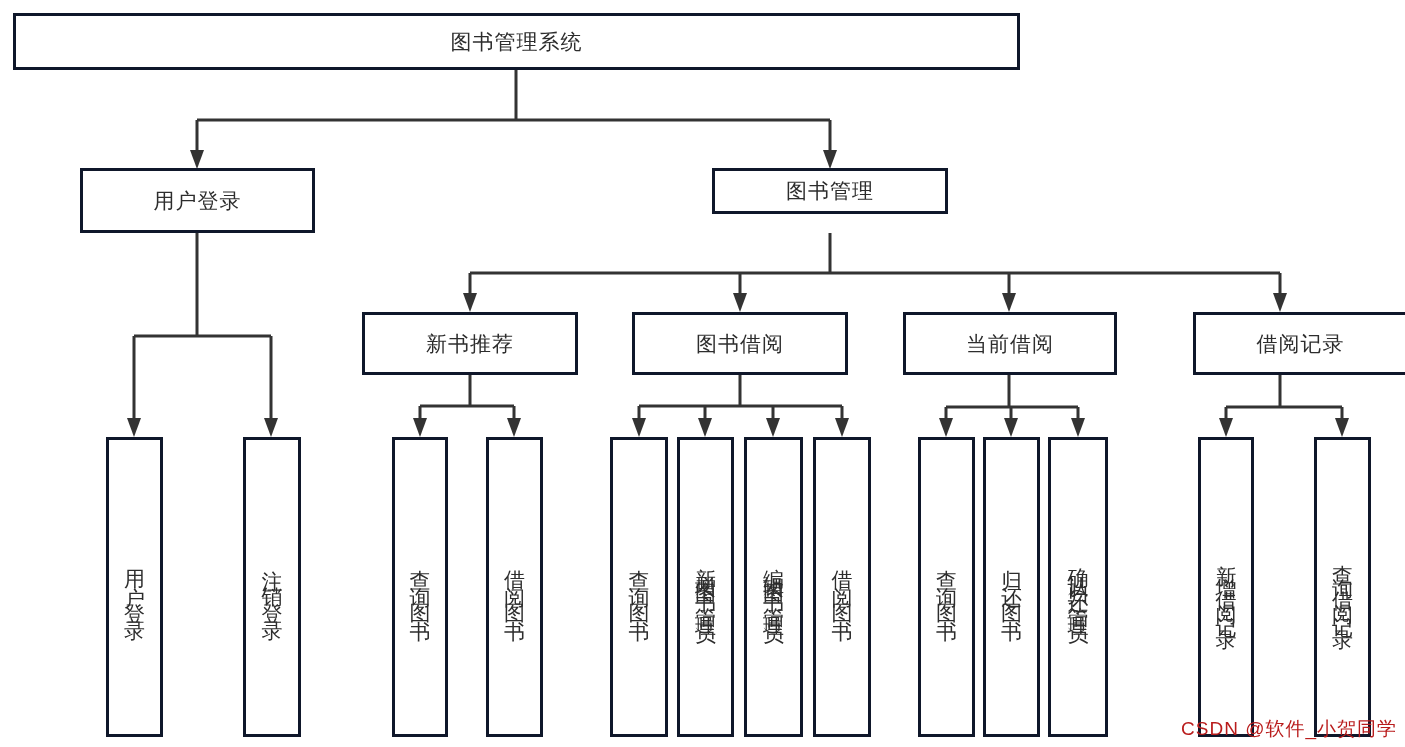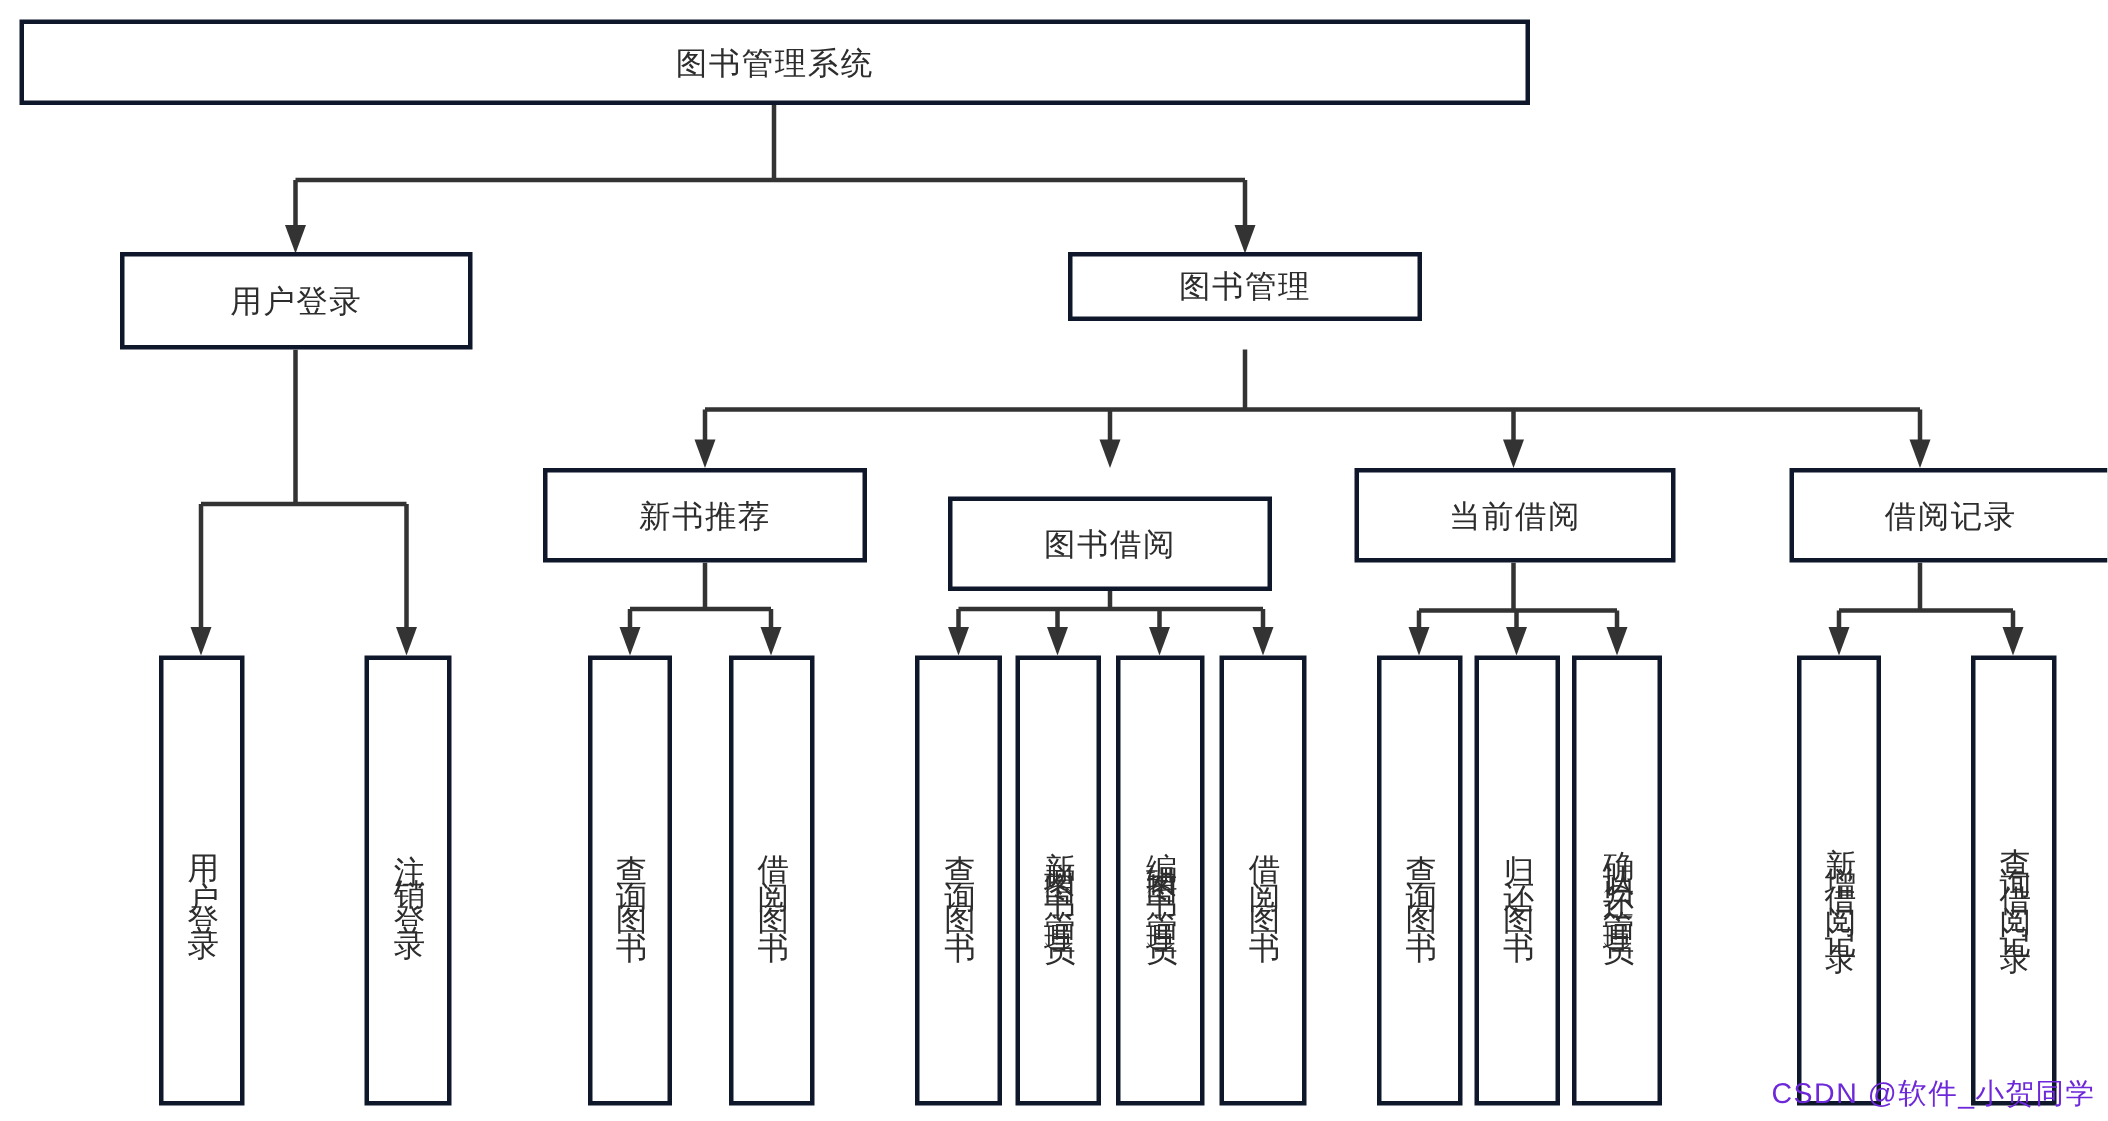--- a/index.html
+++ b/index.html
@@ -18,40 +18,40 @@
     font-size:21px;white-space:nowrap;
   }
   .ls4{letter-spacing:17px;}
   .ls6{letter-spacing:13px;}
   .ls9{letter-spacing:8px;}
   
   #root-box{left:13px;top:13px;width:1007px;height:57px;}
   #node-user{left:80px;top:168px;width:235px;height:65px;}
   #node-book{left:712px;top:168px;width:236px;height:46px;}
   #node-recommend{left:362px;top:312px;width:216px;height:63px;}
-  #node-borrow{left:632px;top:312px;width:216px;height:63px;margin-top:19px;}
+  #node-borrow{left:632px;top:312px;width:216px;height:63px;}
   #node-current{left:903px;top:312px;width:214px;height:63px;}
   #node-record{left:1172px;top:312px;width:215px;height:63px;margin-left:21px;}
   .leaf{top:437px;height:300px;}
   #leaf-login{left:106px;width:57px;}
   #leaf-logout{left:243px;width:58px;}
   #leaf-rec-query{left:392px;width:56px;}
   #leaf-rec-borrow{left:486px;width:57px;}
   #leaf-bor-query{left:610px;width:58px;}
   #leaf-bor-add{left:677px;width:57px;}
   #leaf-bor-edit{left:744px;width:59px;}
   #leaf-bor-borrow{left:813px;width:58px;}
   #leaf-cur-query{left:918px;width:57px;}
   #leaf-cur-return{left:983px;width:57px;}
   #leaf-cur-confirm{left:1048px;width:60px;}
   #leaf-recd-add{left:1198px;width:56px;}
   #leaf-recd-query{left:1314px;width:57px;}
   .watermark{
     position:absolute;right:8px;bottom:5px;z-index:3;
-    font-size:19px;color:#6d28d9;letter-spacing:1px;white-space:nowrap;
+    font-size:19px;color:#b91c1c;letter-spacing:1px;white-space:nowrap;
   }
 </style>
 </head>
 <body>
 
 <div class="canvas">
 
   <svg class="wires" width="1405" height="747" viewBox="0 0 1405 747">
     <g stroke="#333333" stroke-width="3" fill="none">
 

